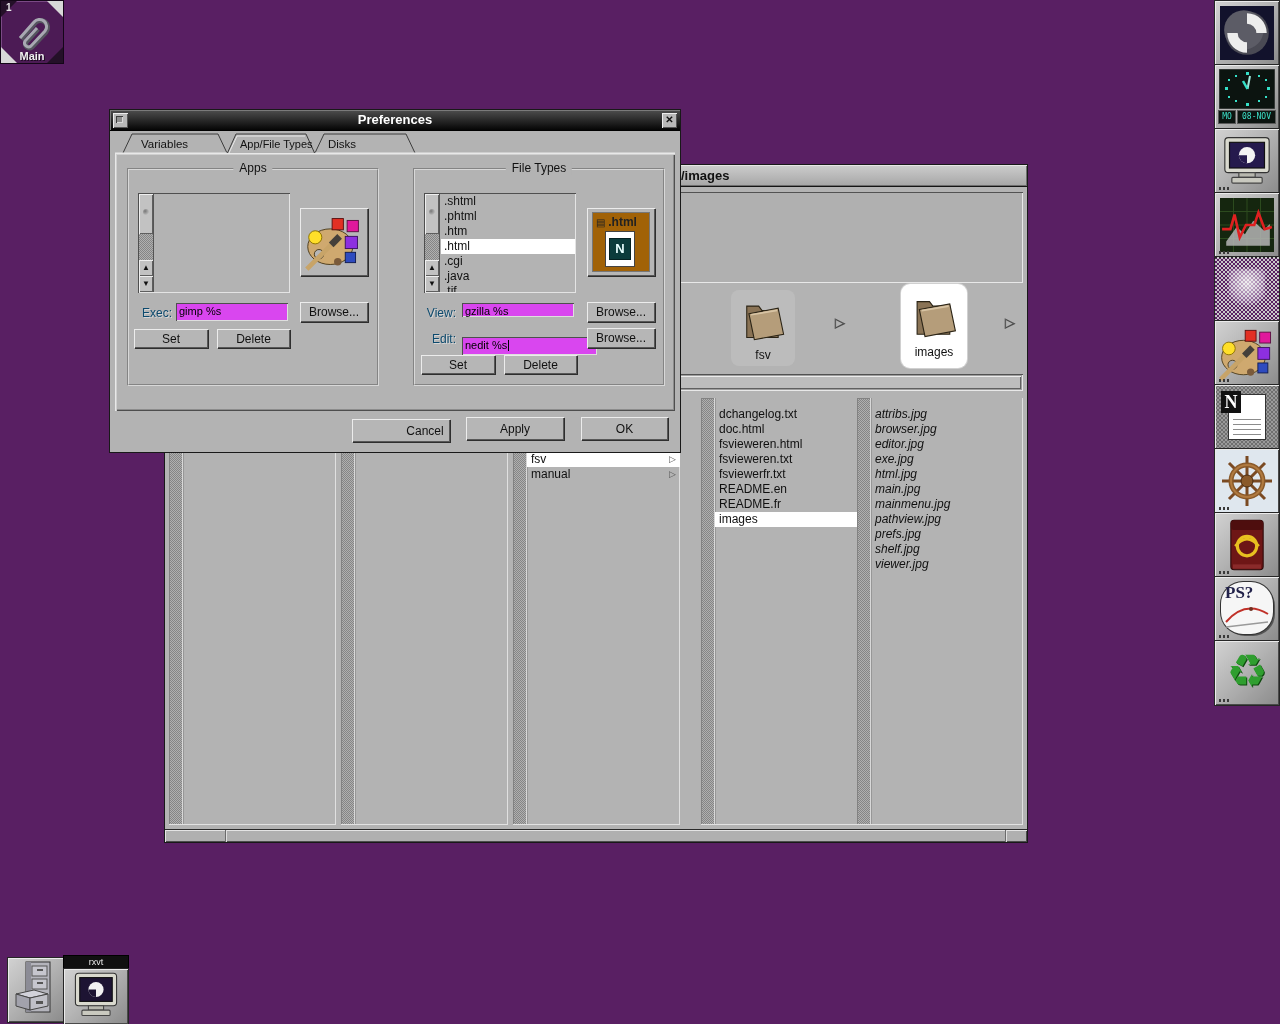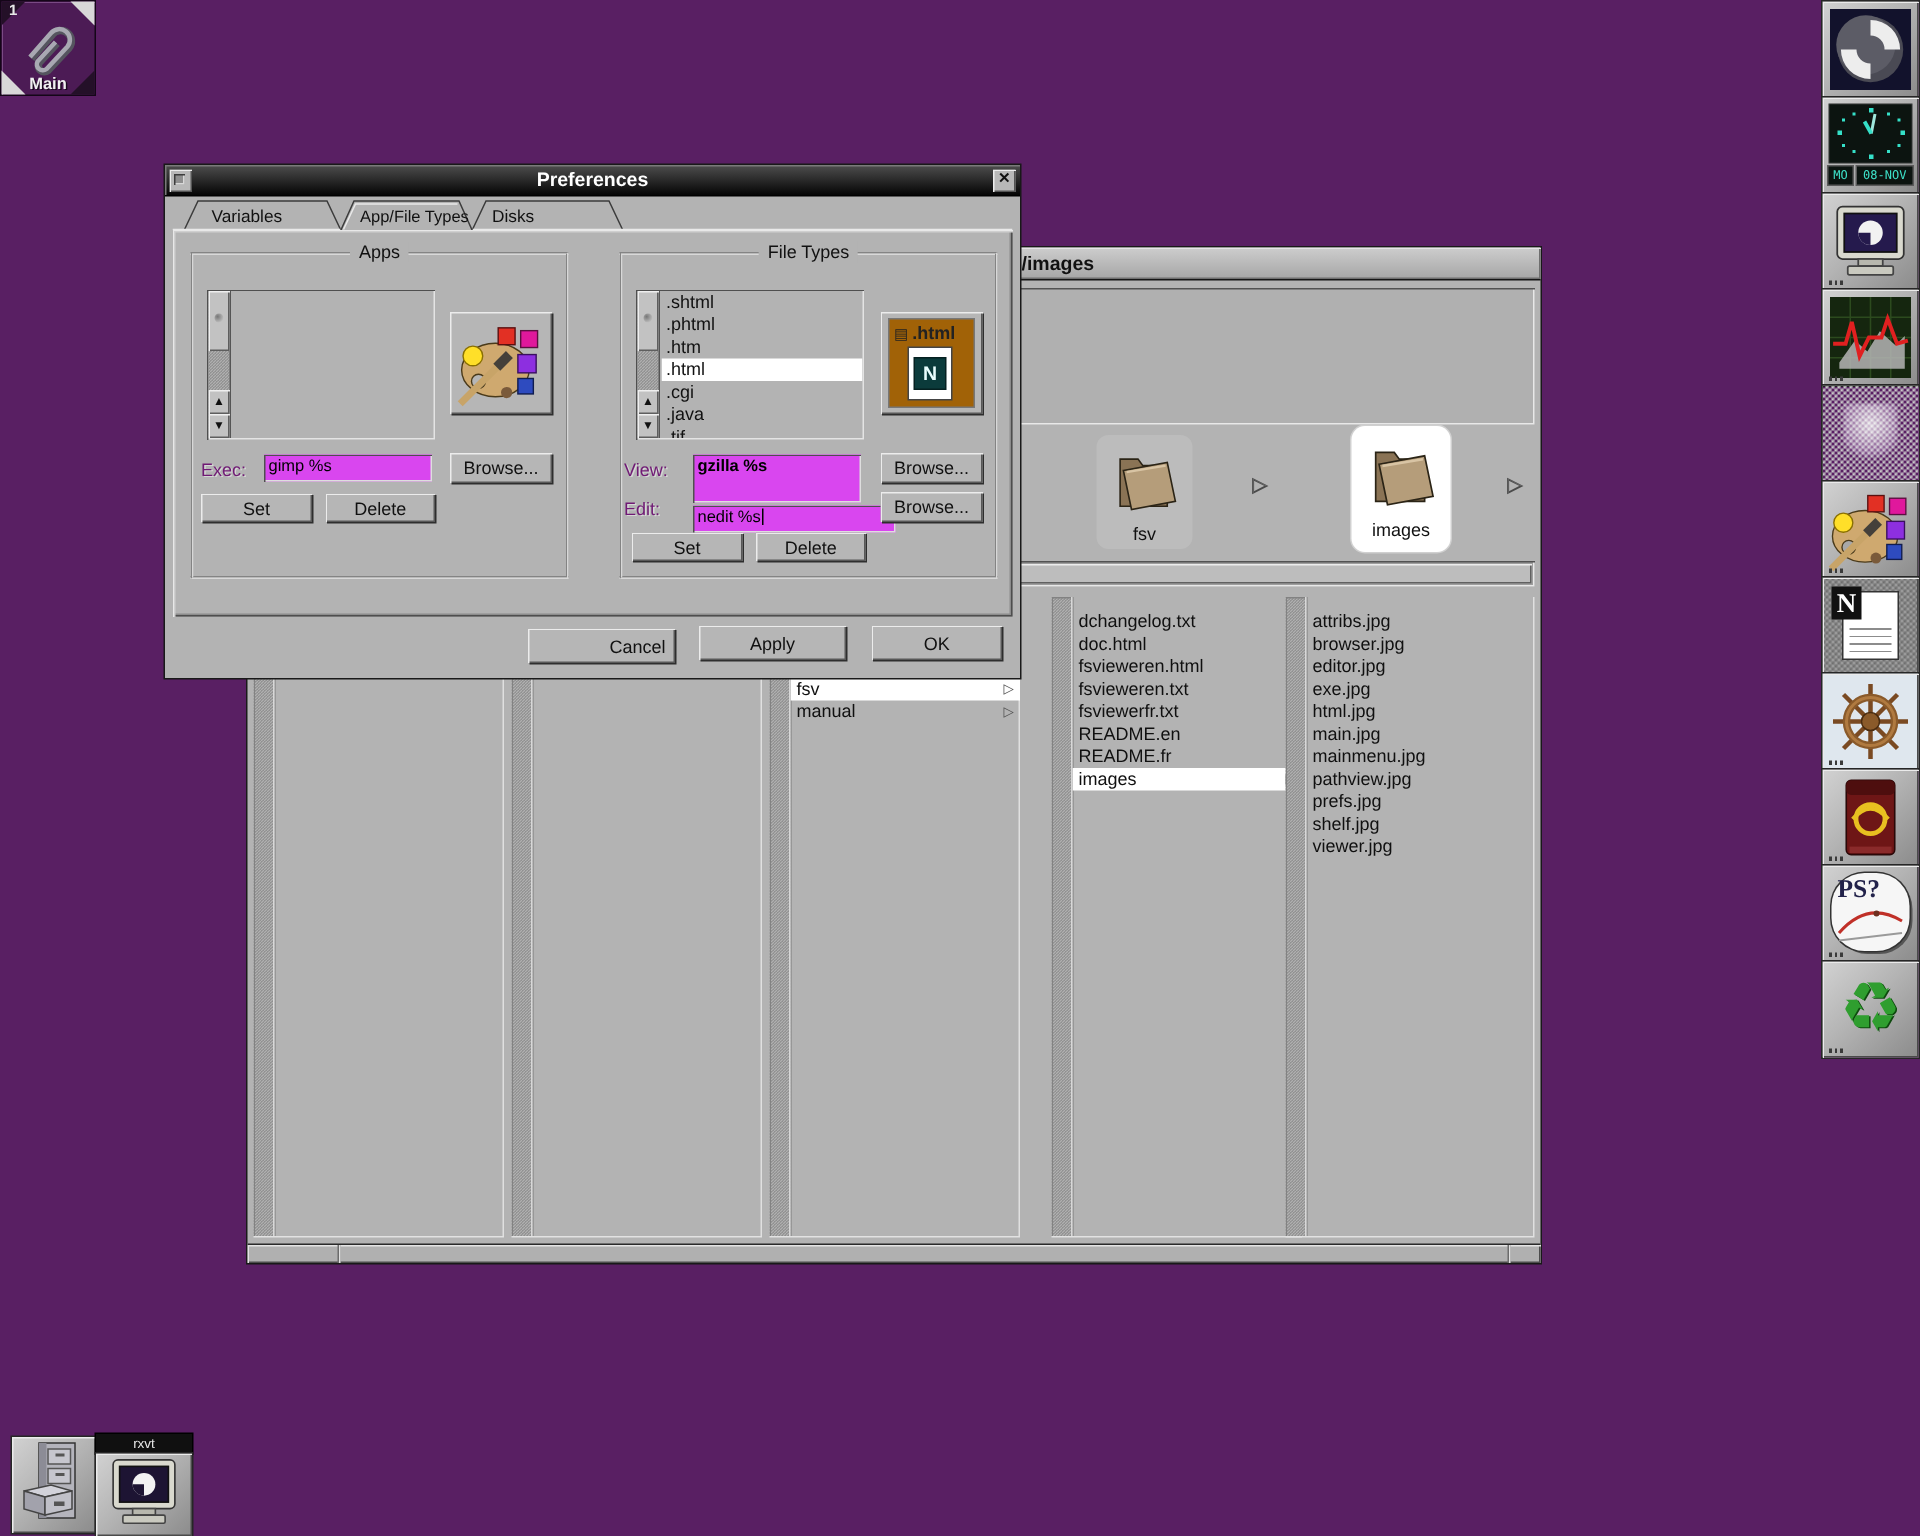--- a/index.html
+++ b/index.html
@@ -43,21 +43,21 @@
     box-shadow:inset 1px 1px 0 #efefef, inset -1px -1px 0 #5e5e5e;}
   .lb-dimple{position:absolute;left:4px;top:15px;width:6px;height:6px;border-radius:50%;
     background:radial-gradient(circle at 35% 35%,#777,#d8d8d8);}
   .lb-arrows{position:absolute;left:0;bottom:0;width:14px;}
   .lb-arrow{width:14px;height:16px;background:#c2c2c2;box-shadow:inset 1px 1px 0 #efefef, inset -1px -1px 0 #5e5e5e;
     font-size:8px;line-height:16px;text-align:center;color:#111;}
   .lb-rows{position:absolute;left:17px;top:1px;right:1px;bottom:1px;overflow:hidden;}
   .lrow{height:15px;line-height:15px;font-size:12px;color:#111;padding:0 3px;white-space:nowrap;}
   .lrow.sel{background:#fff;}
 
-  .dimlabel{position:absolute;font-size:12px;color:#701a75;text-shadow:1px 1px 0 #d6d6d6;}
+  .dimlabel{position:absolute;font-size:12px;color:#0c4a6e;text-shadow:1px 1px 0 #d6d6d6;text-align:right;}
 
   
   .fm-col{position:absolute;top:233px;height:427px;width:167px;border-bottom:1px solid #e2e2e2;}
   .fm-strip{position:absolute;left:0;top:0;bottom:0;width:14px;
     box-shadow:inset 1px 0 0 #828282, inset -1px 0 0 #d8d8d8, inset 0 1px 0 #828282;}
   .fm-list{position:absolute;left:14px;right:0;top:0;bottom:0;background:#b3b3b3;
     box-shadow:inset -1px 0 0 #e0e0e0, inset 1px 0 0 #979797;overflow:hidden;}
   .frow{height:15px;line-height:15px;font-size:12px;color:#101010;padding:0 4px 0 4px;position:relative;white-space:nowrap;}
   .frow.sel{background:#fff;}
   .frow .arr{position:absolute;right:4px;top:0;font-size:9px;color:#555;}
@@ -160,21 +160,21 @@
         <div class="frow"><span>fsvieweren.txt</span></div>
         <div class="frow"><span>fsviewerfr.txt</span></div>
         <div class="frow"><span>README.en</span></div>
         <div class="frow"><span>README.fr</span></div>
         <div class="frow sel"><span>images</span><span class="arr">▷</span></div>
       </div>
     </div>
 
     <div class="fm-col" style="left:692px;width:166px;">
       <div class="fm-strip checker"></div>
-      <div class="fm-list" style="padding-top:9px;">
+      <div class="fm-list" style="padding-top:9px;font-style:italic;">
         <div class="frow"><span>attribs.jpg</span></div>
         <div class="frow"><span>browser.jpg</span></div>
         <div class="frow"><span>editor.jpg</span></div>
         <div class="frow"><span>exe.jpg</span></div>
         <div class="frow"><span>html.jpg</span></div>
         <div class="frow"><span>main.jpg</span></div>
         <div class="frow"><span>mainmenu.jpg</span></div>
         <div class="frow"><span>pathview.jpg</span></div>
         <div class="frow"><span>prefs.jpg</span></div>
         <div class="frow"><span>shelf.jpg</span></div>
@@ -277,21 +277,21 @@
     <div class="btn" style="left:477px;top:98px;width:68px;height:68px;">
       <div style="width:56px;height:58px;background:#a16207;box-shadow:0 0 0 1px #777;position:relative;">
         <div style="position:absolute;left:3px;top:2px;font-size:10px;color:#222;">▤ <b style="font-size:12px;">.html</b></div>
         <div style="position:absolute;left:13px;top:19px;width:28px;height:34px;background:#fff;box-shadow:0 0 0 1px #444;">
           <div style="position:absolute;left:4px;top:7px;width:20px;height:20px;background:#0b3b3b;color:#e8fefe;font-weight:bold;font-size:13px;text-align:center;line-height:20px;box-shadow:0 0 0 1px #052020;">N</div>
         </div>
       </div>
     </div>
 
     <div class="dimlabel" style="left:306px;top:196px;width:40px;">View:</div>
-    <div class="field" style="left:352px;top:193px;width:112px;height:32px;font-weight:bold;"><span>gzilla %s</span></div>
+    <div class="field" style="left:352px;top:193px;width:112px;height:14px;"><span>gzilla %s</span></div>
     <div class="btn" style="left:477px;top:192px;width:68px;height:20px;">Browse...</div>
 
     <div class="dimlabel" style="left:306px;top:222px;width:40px;">Edit:</div>
     <div class="field" style="left:352px;top:227px;width:135px;height:18px;"><span>nedit %s</span><span class="caret"></span></div>
     <div class="btn" style="left:477px;top:218px;width:68px;height:20px;">Browse...</div>
 
     <div class="btn" style="left:311px;top:245px;width:74px;height:19px;">Set</div>
     <div class="btn" style="left:394px;top:245px;width:73px;height:19px;">Delete</div>
 
     <div class="btn" style="left:242px;top:309px;width:98px;height:23px;padding-left:48px;">Cancel</div>

